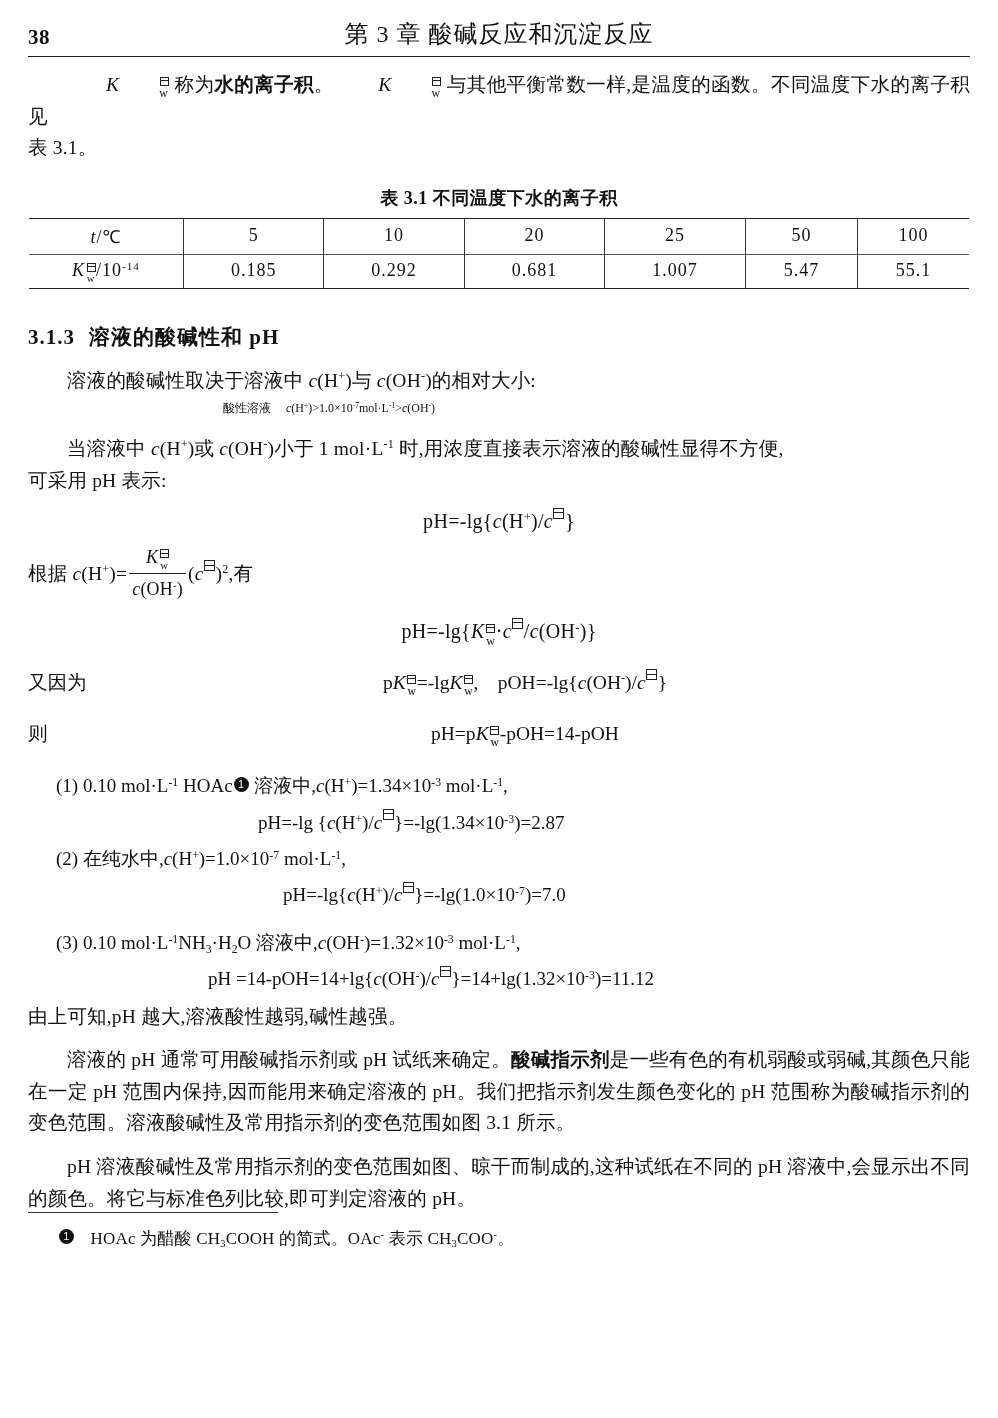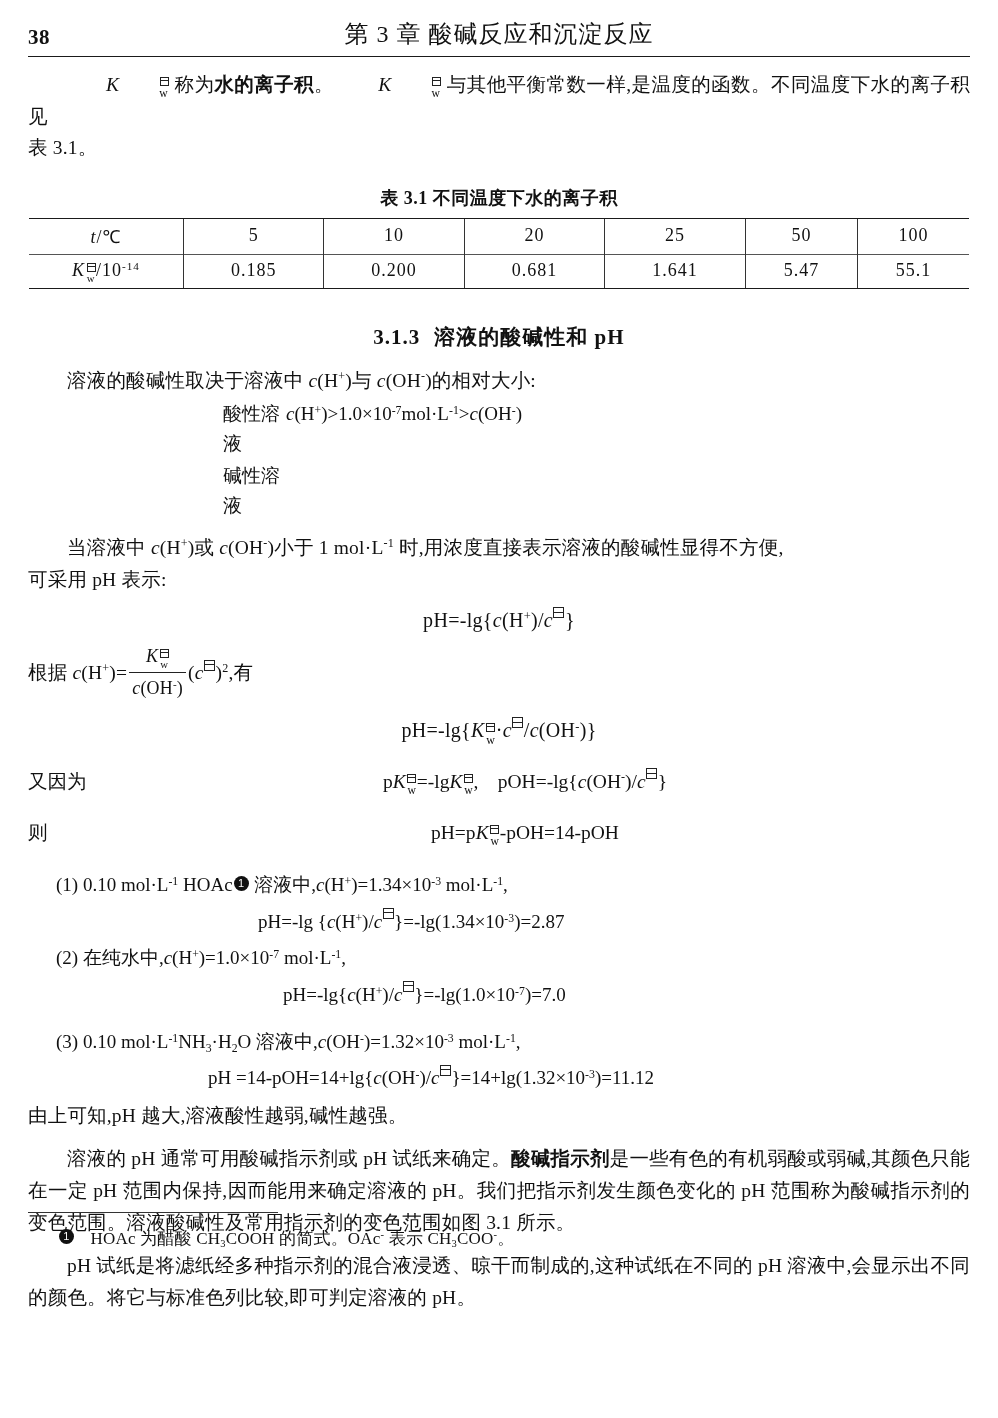--- a/index.html
+++ b/index.html
@@ -123,28 +123,27 @@
   table.data tr.mid td { border-top: 1px solid #555; }
   table.data tr.last td { border-bottom: 1.6px solid #1a1a1a; }
   table.data td.hcol { width: 150px; }
 
   
   h2.sect {
     font-size: 21px;
     font-weight: bold;
     margin: 34px 0 14px 0;
     letter-spacing: 1px;
-    text-align: center;
   }
   h2.sect .no { margin-right: 14px; }
 
   
   .condrow {
     display: flex;
-    font-size: 19px;
+    font-size: 12px;
     margin: 3px 0;
     line-height: 1.55;
   }
   .condrow .lbl { width: 258px; padding-left: 195px; box-sizing: border-box; }
   .condrow .val { flex: 1; }
 
   
   .formula {
     text-align: center;
     font-size: 20px;
@@ -256,43 +255,42 @@
       <td>100</td>
     </tr>
     <tr class="mid last">
       <td class="hcol">
         <span class="kw"><i>K</i><span class="stack">
                 <span class="up"><span class="plim sm"></span></span>
                 <span class="dn">w</span>
               </span></span>/10<sup>-14</sup>
       </td>
       <td>0.185</td>
-      <td>0.200</td>
+      <td>0.292</td>
       <td>0.681</td>
-      <td>1.641</td>
+      <td>1.007</td>
       <td>5.47</td>
       <td>55.1</td>
     </tr>
   </tbody>
     </table>
 
   <h2 class="sect">
     <span class="no">3.1.3</span><span>溶液的酸碱性和 pH</span>
   </h2>
 
   <p class="para indent tight">
     溶液的酸碱性取决于溶液中 <i>c</i>(H<sup>+</sup>)与 <i>c</i>(OH<sup>-</sup>)的相对大小:
   </p>
 
   <div class="condrow">
     <div class="lbl">酸性溶液</div>
     <div class="val"><i>c</i>(H<sup>+</sup>)&gt;1.0×10<sup>-7</sup>mol·L<sup>-1</sup>&gt;<i>c</i>(OH<sup>-</sup>)</div>
   </div>
   <div class="condrow">
-    <div class="lbl">碱性溶液</div>
   </div>
 
   <p class="para indent">
     当溶液中 <i>c</i>(H<sup>+</sup>)或 <i>c</i>(OH<sup>-</sup>)小于 1 mol·L<sup>-1</sup> 时,用浓度直接表示溶液的酸碱性显得不方便,<br>
     可采用 pH 表示:
   </p>
 
   <div class="formula">
     pH=-lg{<i>c</i>(H<sup>+</sup>)/<i>c</i><span class="plim"></span>}
   </div>
@@ -353,21 +351,21 @@
   <div class="exline ind4">
     pH =14-pOH=14+lg{<i>c</i>(OH<sup>-</sup>)/<i>c</i><span class="plim"></span>}=14+lg(1.32×10<sup>-3</sup>)=11.12
   </div>
 
   <p class="para" style="margin-top:4px;">由上可知,pH 越大,溶液酸性越弱,碱性越强。</p>
 
   <p class="para indent">
     <span>溶液的 pH 通常可用酸碱指示剂或 pH 试纸来确定。</span><b>酸碱指示剂</b><span>是一些有色的有机弱酸或弱碱,其颜色只能在一定 pH 范围内保持,因而能用来确定溶液的 pH。我们把指示剂发生颜色变化的 pH 范围称为酸碱指示剂的变色范围。溶液酸碱性及常用指示剂的变色范围如图 3.1 所示。</span>
   </p>
 
-  <p class="para indent">pH 试纸是将滤纸经多种指示剂的混合液浸透、晾干而制成的,这种试纸在不同的 pH 溶液中,会显示出不同的颜色。将它与标准色列比较,即可判定溶液的 pH。</p>
+  <p class="para indent">pH 溶液酸碱性及常用指示剂的变色范围如图、晾干而制成的,这种试纸在不同的 pH 溶液中,会显示出不同的颜色。将它与标准色列比较,即可判定溶液的 pH。</p>
 
   <div class="footnote-area">
     <div class="fnrule"></div>
     <div class="fnline">
       <span class="circnum">1</span>
       HOAc 为醋酸 CH<sub>3</sub>COOH 的简式。OAc<sup>-</sup> 表示 CH<sub>3</sub>COO<sup>-</sup>。
     </div>
   </div>
 
 </div>

